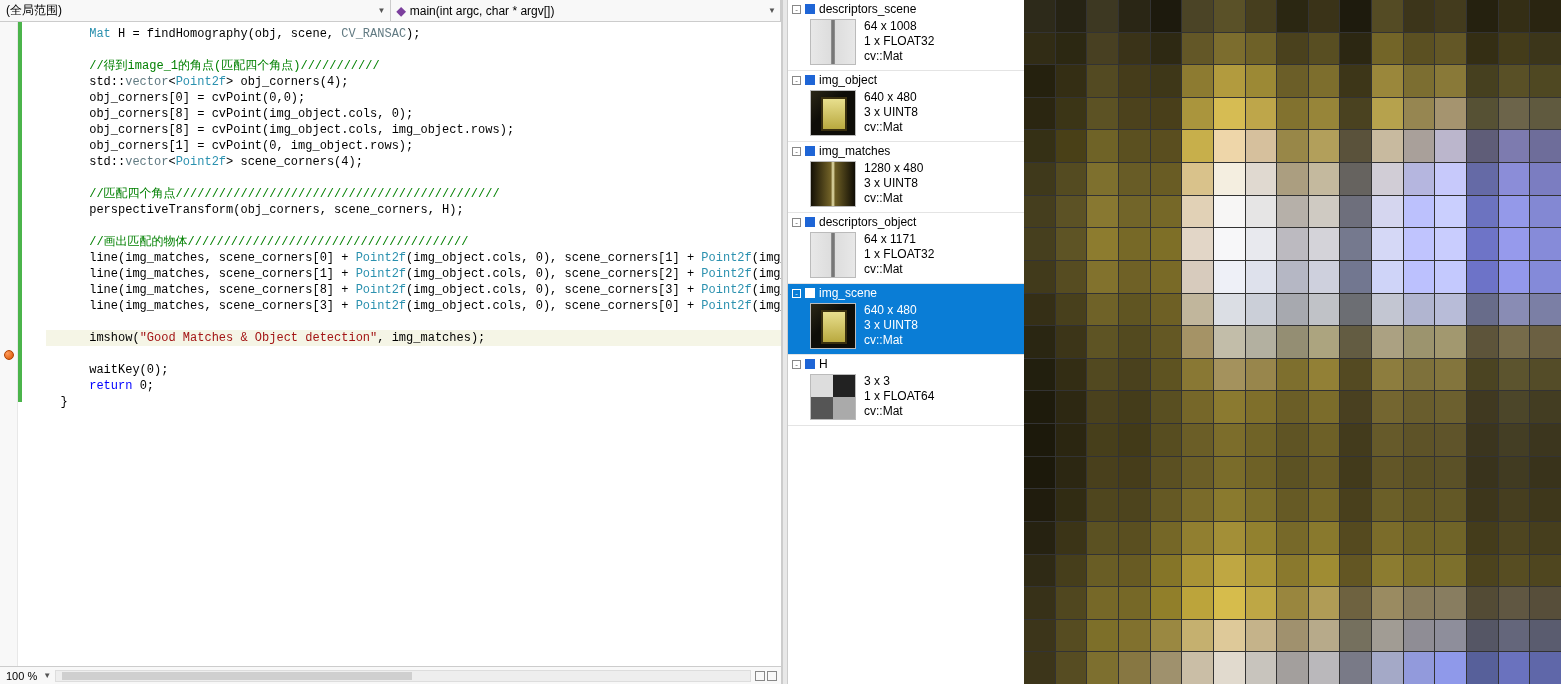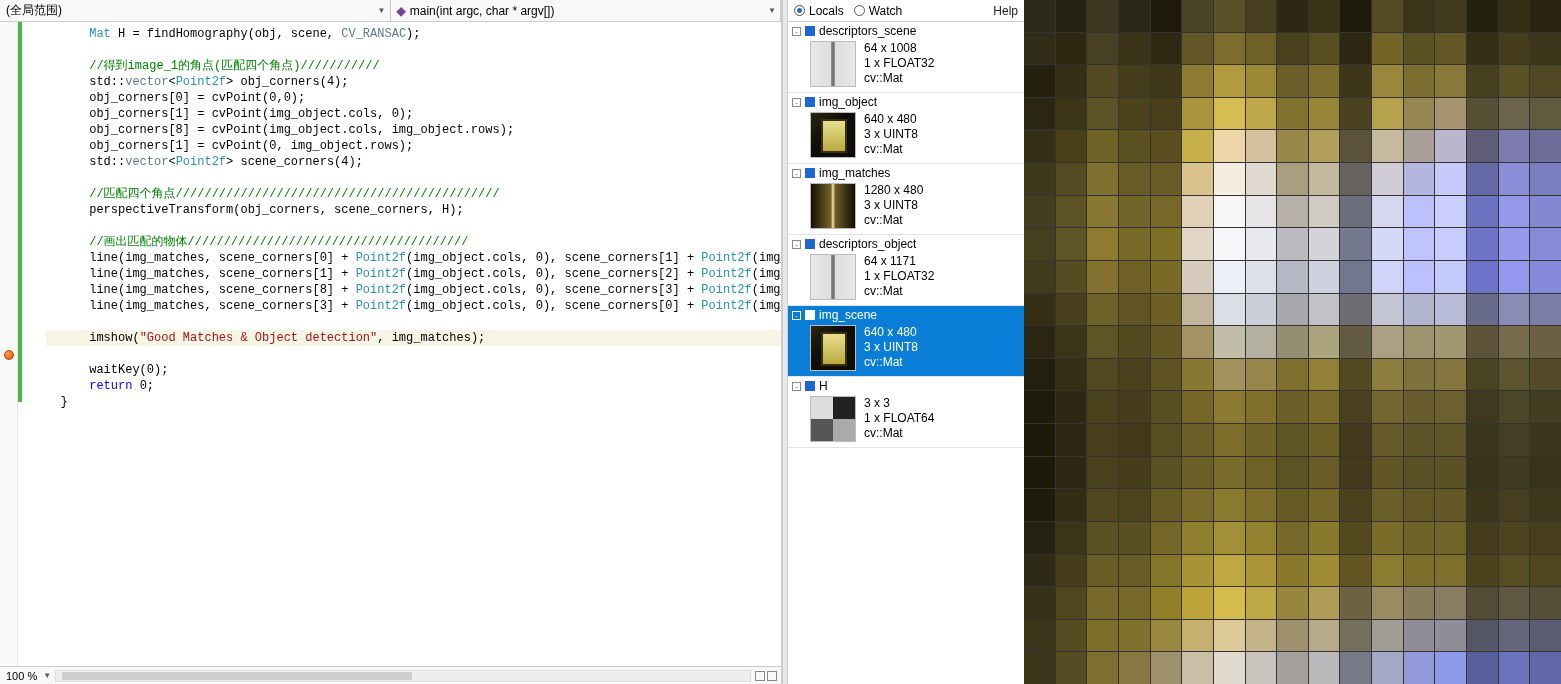--- a/index.html
+++ b/index.html
@@ -77,21 +77,21 @@
     <div class="code-area">
       <div class="gutter">
         <div class="breakpoint-dot"></div>
       </div>
       <div class="greenbar"></div>
       <pre class="code" id="code"><span><span>      </span><span class="kw-type">Mat</span><span> H = findHomography(obj, scene, </span><span class="kw-teal">CV_RANSAC</span><span>);</span></span>
 <span><span></span></span>
 <span><span>      </span><span class="comment">//得到image_1的角点(匹配四个角点)///////////</span></span>
 <span><span>      std::</span><span class="kw-teal">vector</span><span>&lt;</span><span class="kw-type">Point2f</span><span>&gt; obj_corners(4);</span></span>
 <span><span>      obj_corners[0] = cvPoint(0,0);</span></span>
-<span><span>      obj_corners[1] = cvPoint(img_object.cols, 0);</span></span>
+<span><span>      obj_corners[8] = cvPoint(img_object.cols, 0);</span></span>
 <span><span>      obj_corners[8] = cvPoint(img_object.cols, img_object.rows);</span></span>
 <span><span>      obj_corners[1] = cvPoint(0, img_object.rows);</span></span>
 <span><span>      std::</span><span class="kw-teal">vector</span><span>&lt;</span><span class="kw-type">Point2f</span><span>&gt; scene_corners(4);</span></span>
 <span><span></span></span>
 <span><span>      </span><span class="comment">//匹配四个角点/////////////////////////////////////////////</span></span>
 <span><span>      perspectiveTransform(obj_corners, scene_corners, H);</span></span>
 <span><span></span></span>
 <span><span>      </span><span class="comment">//画出匹配的物体///////////////////////////////////////</span></span>
 <span><span>      line(img_matches, scene_corners[0] + </span><span class="kw-type">Point2f</span><span>(img_object.cols, 0), scene_corners[1] + </span><span class="kw-type">Point2f</span><span>(img_ob</span></span>
 <span><span>      line(img_matches, scene_corners[1] + </span><span class="kw-type">Point2f</span><span>(img_object.cols, 0), scene_corners[2] + </span><span class="kw-type">Point2f</span><span>(img_ob</span></span>
@@ -114,31 +114,20 @@
       <div class="mini-icons">
           <span></span>
           <span></span>
         </div>
     </div>
   </div>
 
   <div class="grip"></div>
 
   <div class="inspector">
-    <div class="insp-tabs">
-      <span class="radio">
-          <span class="dot filled"></span>
-          <span>Locals</span>
-        </span>
-      <span class="radio">
-          <span class="dot"></span>
-          <span>Watch</span>
-        </span>
-      <span class="help">Help</span>
-    </div>
     <div class="varlist" id="varlist">
         <div class="var-row">
           <div class="var-head">
             <span class="tree-toggle">-</span>
             <span class="blue-sq"></span>
             <span>descriptors_scene</span>
           </div>
           <div class="var-body">
             <div class="thumb-box">
               <div class="th-grad"></div>

